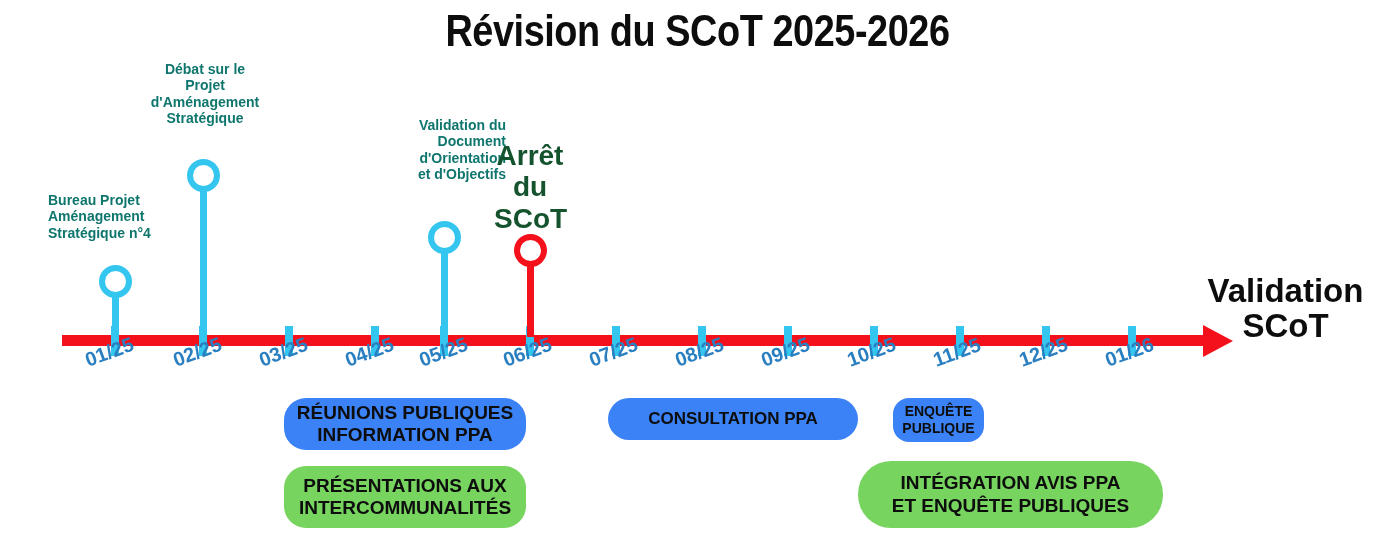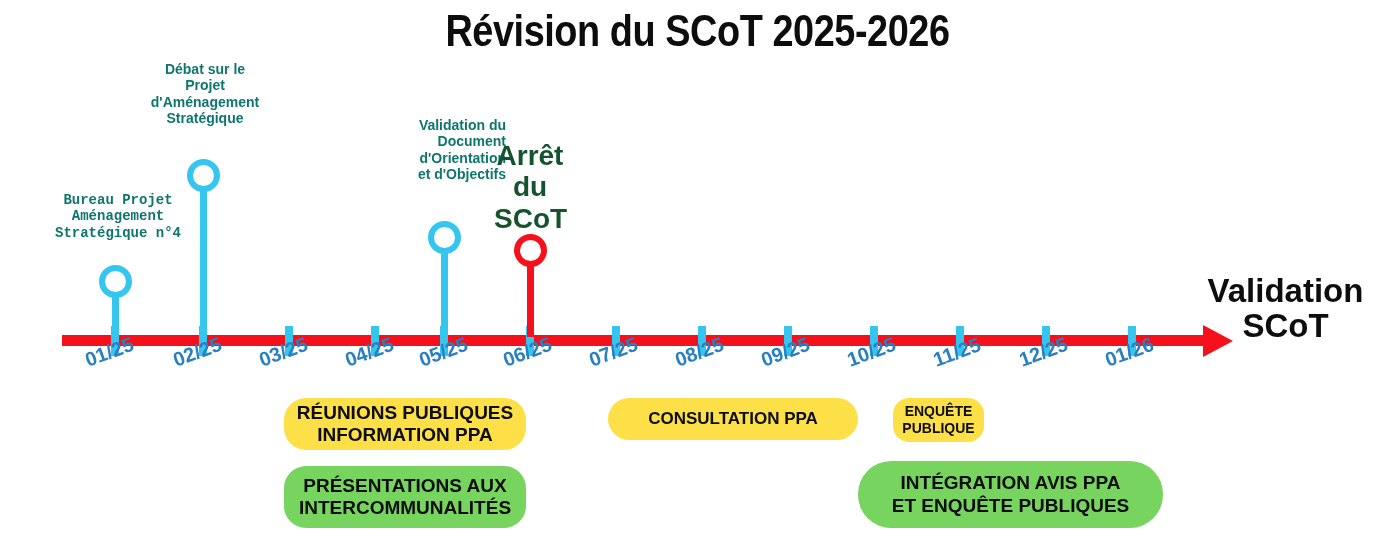--- a/index.html
+++ b/index.html
@@ -115,21 +115,21 @@
     align-items: center;
     justify-content: center;
     text-align: center;
     border-radius: 22px;
     font-weight: bold;
     line-height: 1.18;
     color: #0d0d0d;
     white-space: pre-line;
     box-sizing: border-box;
   }
-  .pill.cyan  { background: #fde047; }
+  .pill.cyan  { background: #3b82f6; }
   .pill.green { background: #77d45f; }
 
   
   #approval-block {
     position: absolute;
     left: 1176px;
     top: 274px;
     width: 219px;
     text-align: center;
   }
@@ -180,21 +180,21 @@
 <div class="tick-label" style="left:758px;">09/25</div>
 <div class="tick-label" style="left:844px;">10/25</div>
 <div class="tick-label" style="left:930px;">11/25</div>
 <div class="tick-label" style="left:1016px;">12/25</div>
 <div class="tick-label" style="left:1102px;">01/26</div>
 
 <div class="milestone" style="left:115px;">
   <div class="stem" style="top:287px; height:50px;"></div>
   <div class="ring" style="top:265px;"></div>
 </div>
-<div class="milestone-label" style="left:48px; top:192px; width:140px; text-align:center;font-family:Liberation Mono, monospace;">Bureau Projet
+<div class="milestone-label" style="left:48px; top:192px; width:140px; ">Bureau Projet
 Aménagement
 Stratégique n°4</div>
 
 <div class="milestone" style="left:203px;">
   <div class="stem" style="top:181px; height:156px;"></div>
   <div class="ring" style="top:159px;"></div>
 </div>
 <div class="milestone-label" style="left:125px; top:61px; width:160px; text-align:center;">Débat sur le
 Projet
 d'Aménagement

